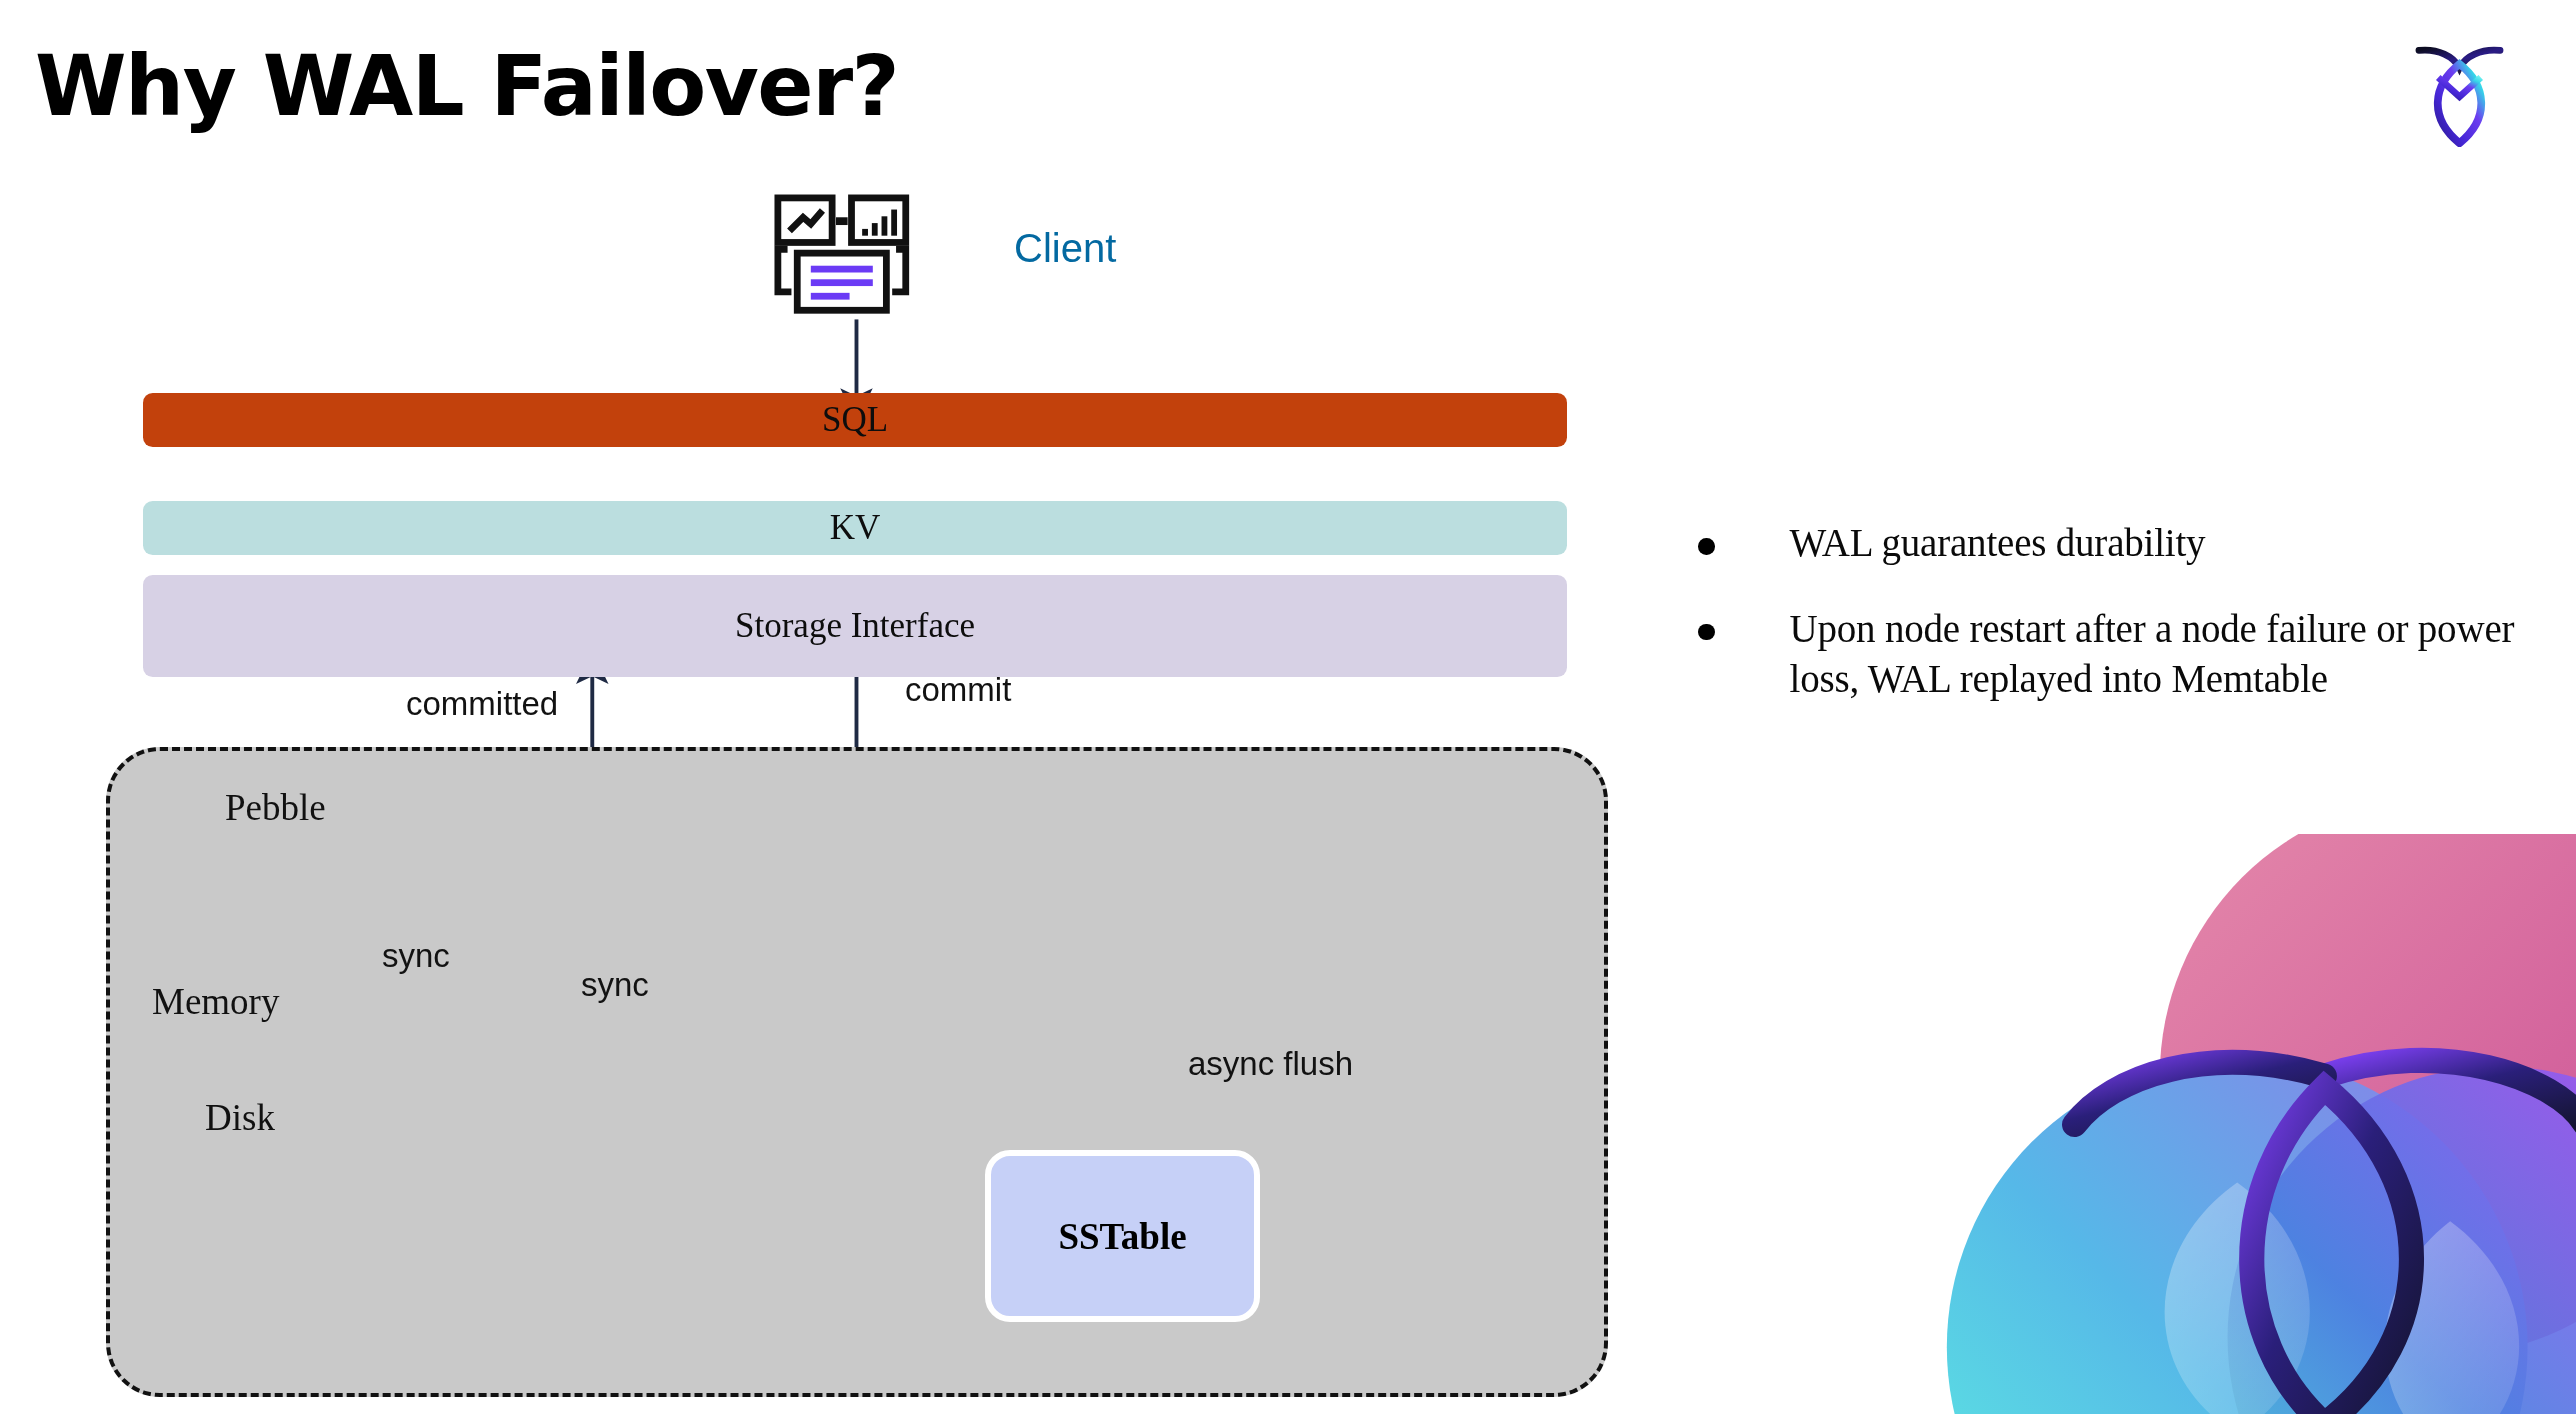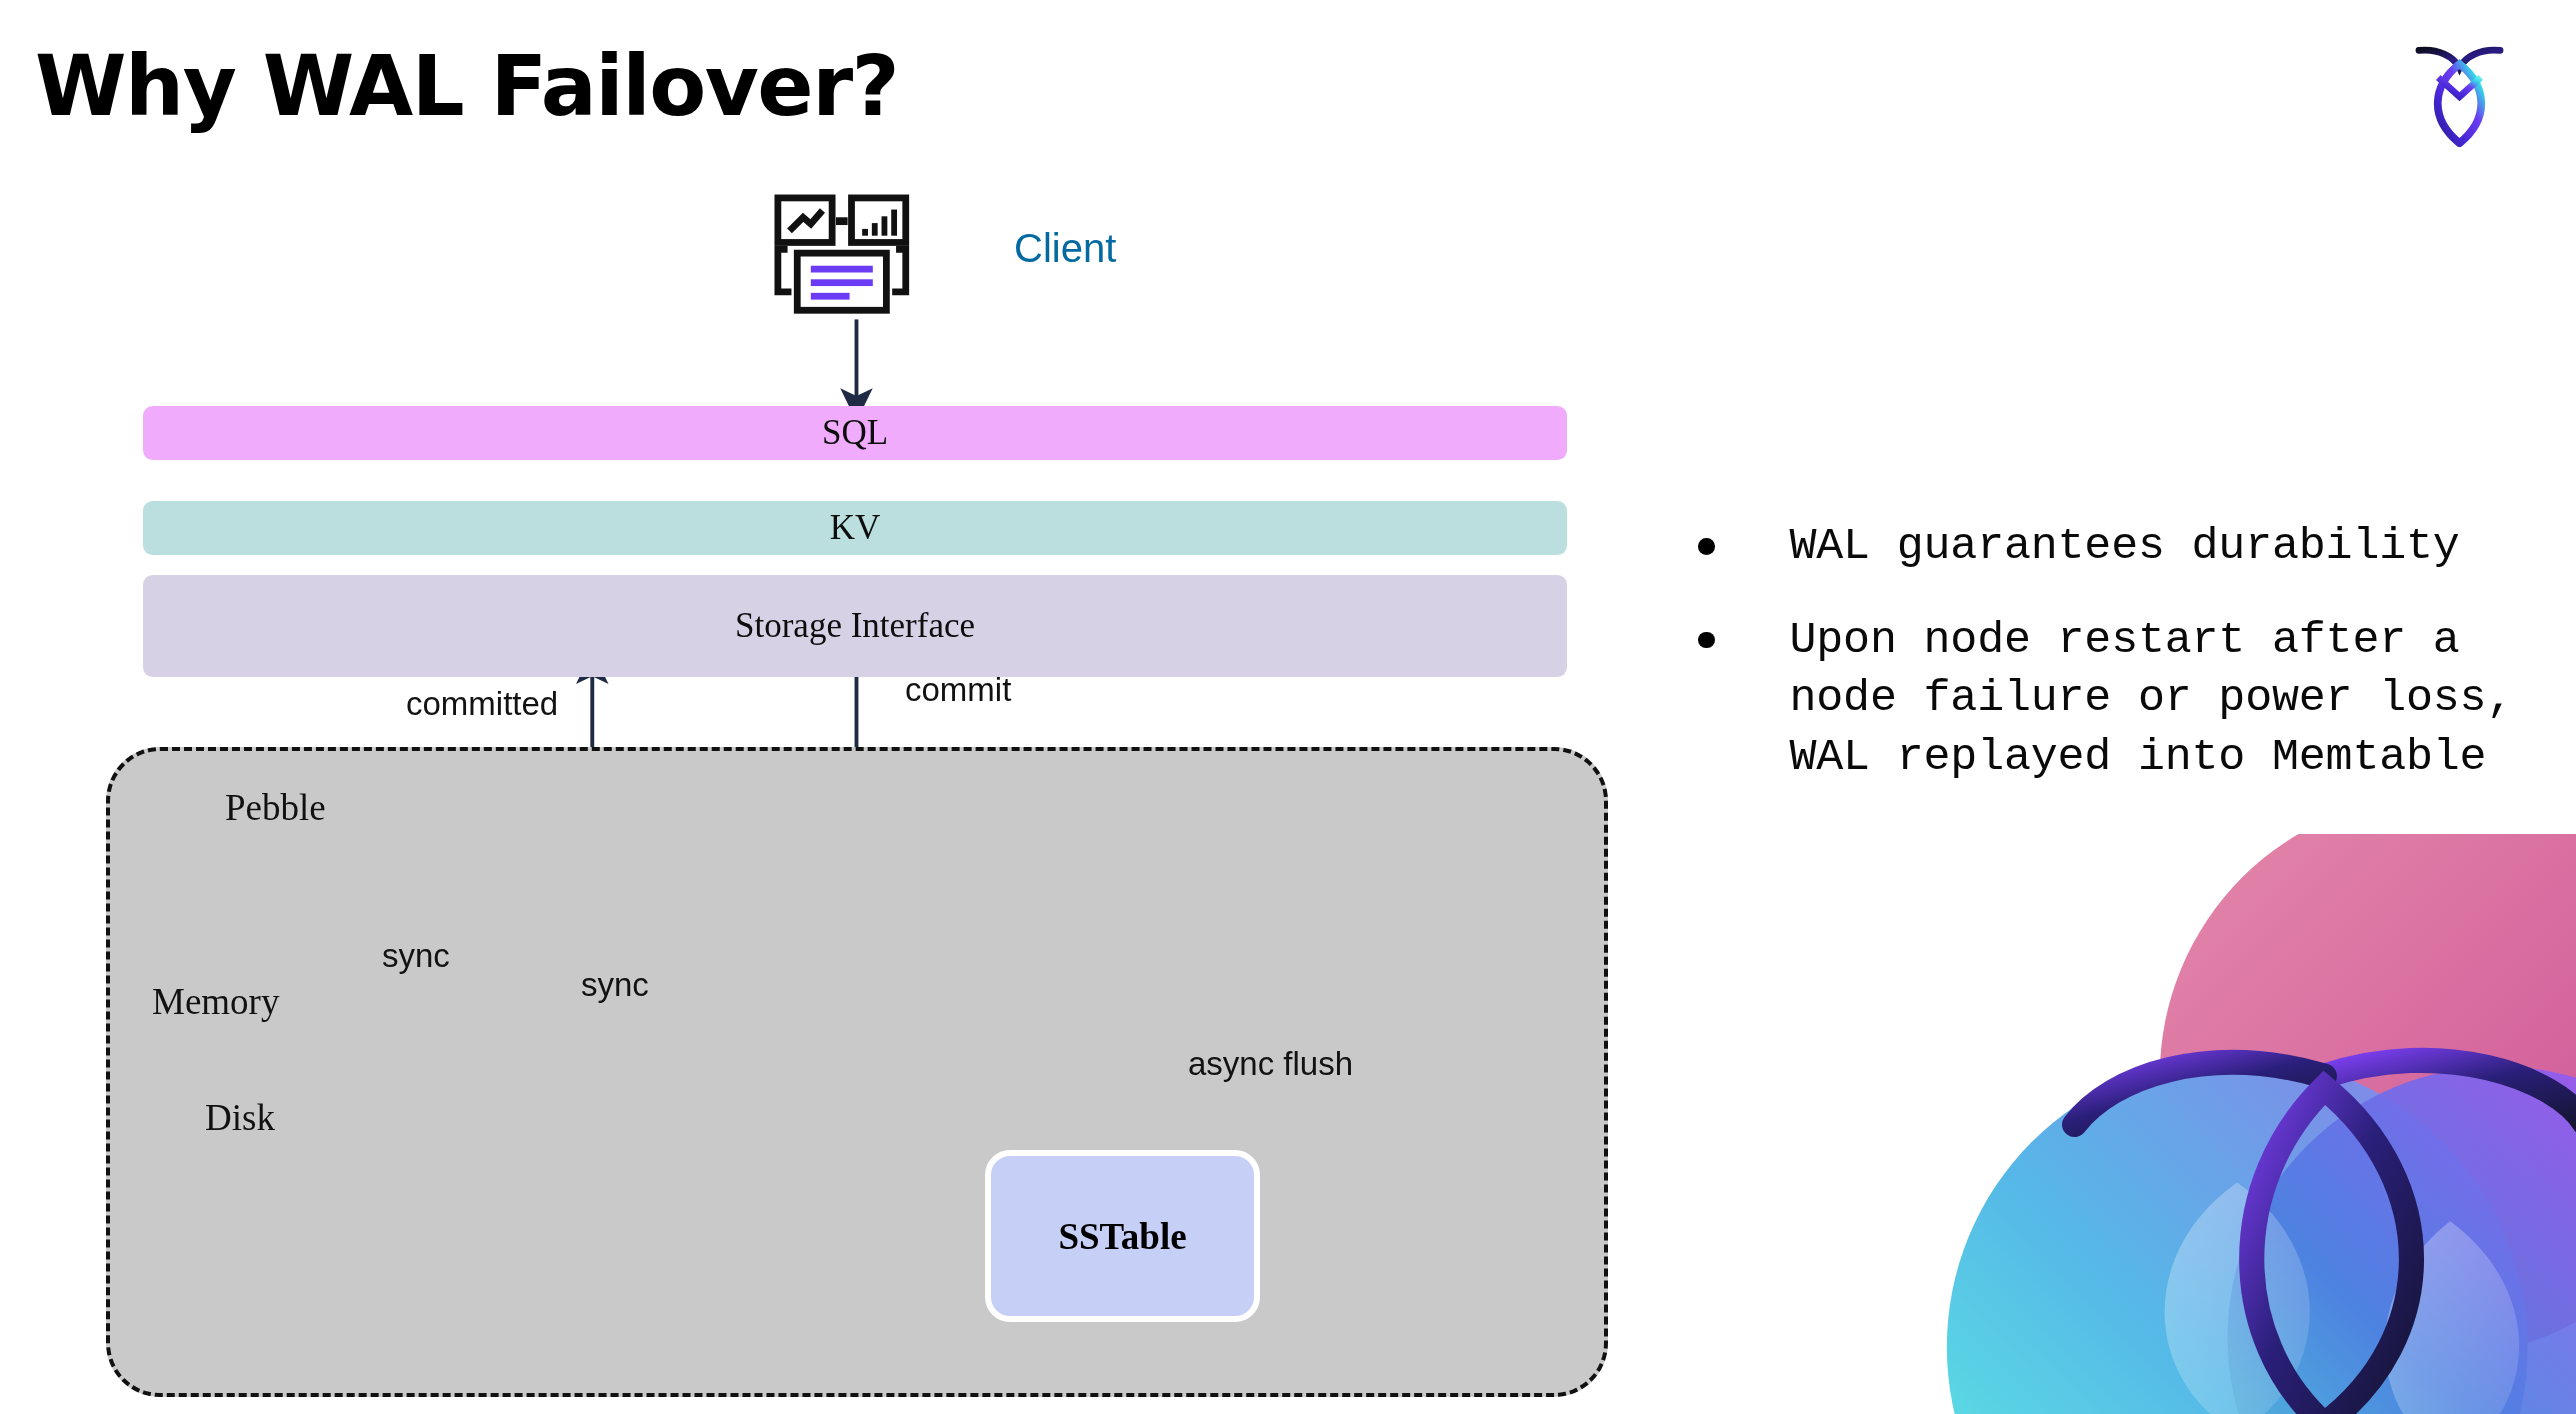--- a/index.html
+++ b/index.html
@@ -84,21 +84,21 @@
     width: 1424px;
     border-radius: 9.7px;
     display: flex;
     align-items: center;
     justify-content: center;
     font-family: "Liberation Serif", serif;
     font-size: 35px;
     color: #0d0d0d;
     box-sizing: border-box;
   }
-  #bar-sql     { top: 406px; height: 54px; background: #f0abfc; }
+  #bar-sql     { top: 393px; height: 54px; background: #c2410c; }
   #bar-kv      { top: 501px; height: 54px; background: #bbdedf; }
   #bar-storage { top: 575px; height: 102px; background: #d7d1e5; }
 
   
   #pebble-container {
     position: absolute;
     left: 106px;
     top: 747px;
     width: 1502px;
     height: 650px;
@@ -190,22 +190,22 @@
   .bullet-dot {
     flex: 0 0 auto;
     width: 16.5px;
     height: 16.5px;
     border-radius: 50%;
     background: #000000;
     margin-top: 20.3px;
     margin-right: 75px;
   }
   .bullet-text {
-    font-family: Liberation Mono, monospace;
-    font-size: 45px;
+    font-family: Liberation Serif, serif;
+    font-size: 39px;
     line-height: 1.30;
     color: #0a0a0a;
     letter-spacing: -0.2px;
   }
 </style>
 </head>
 <body>
 
 <div id="slide-title">Why WAL Failover?</div>
 

